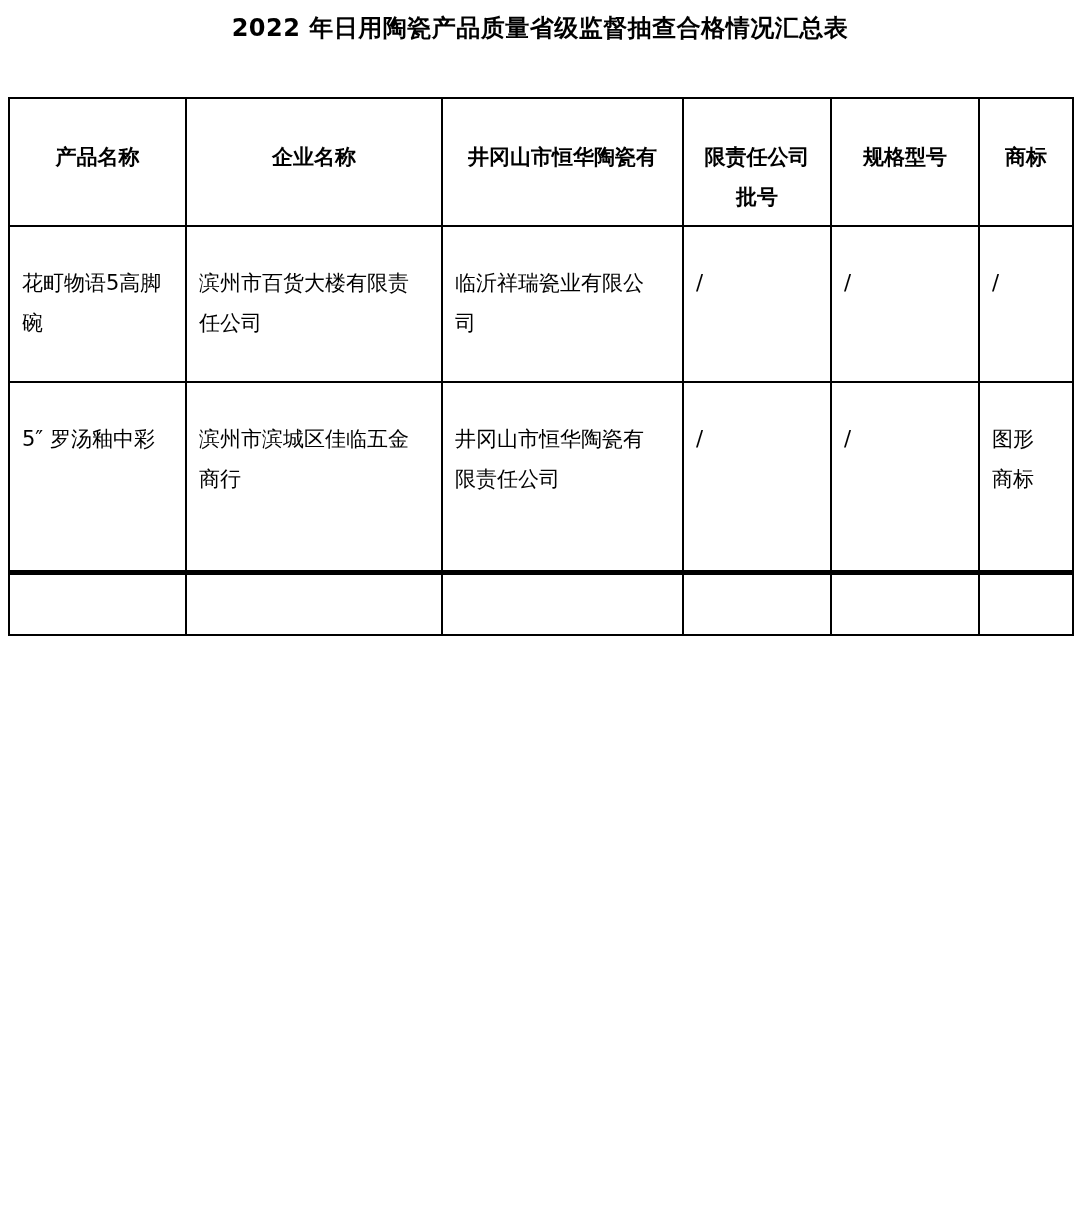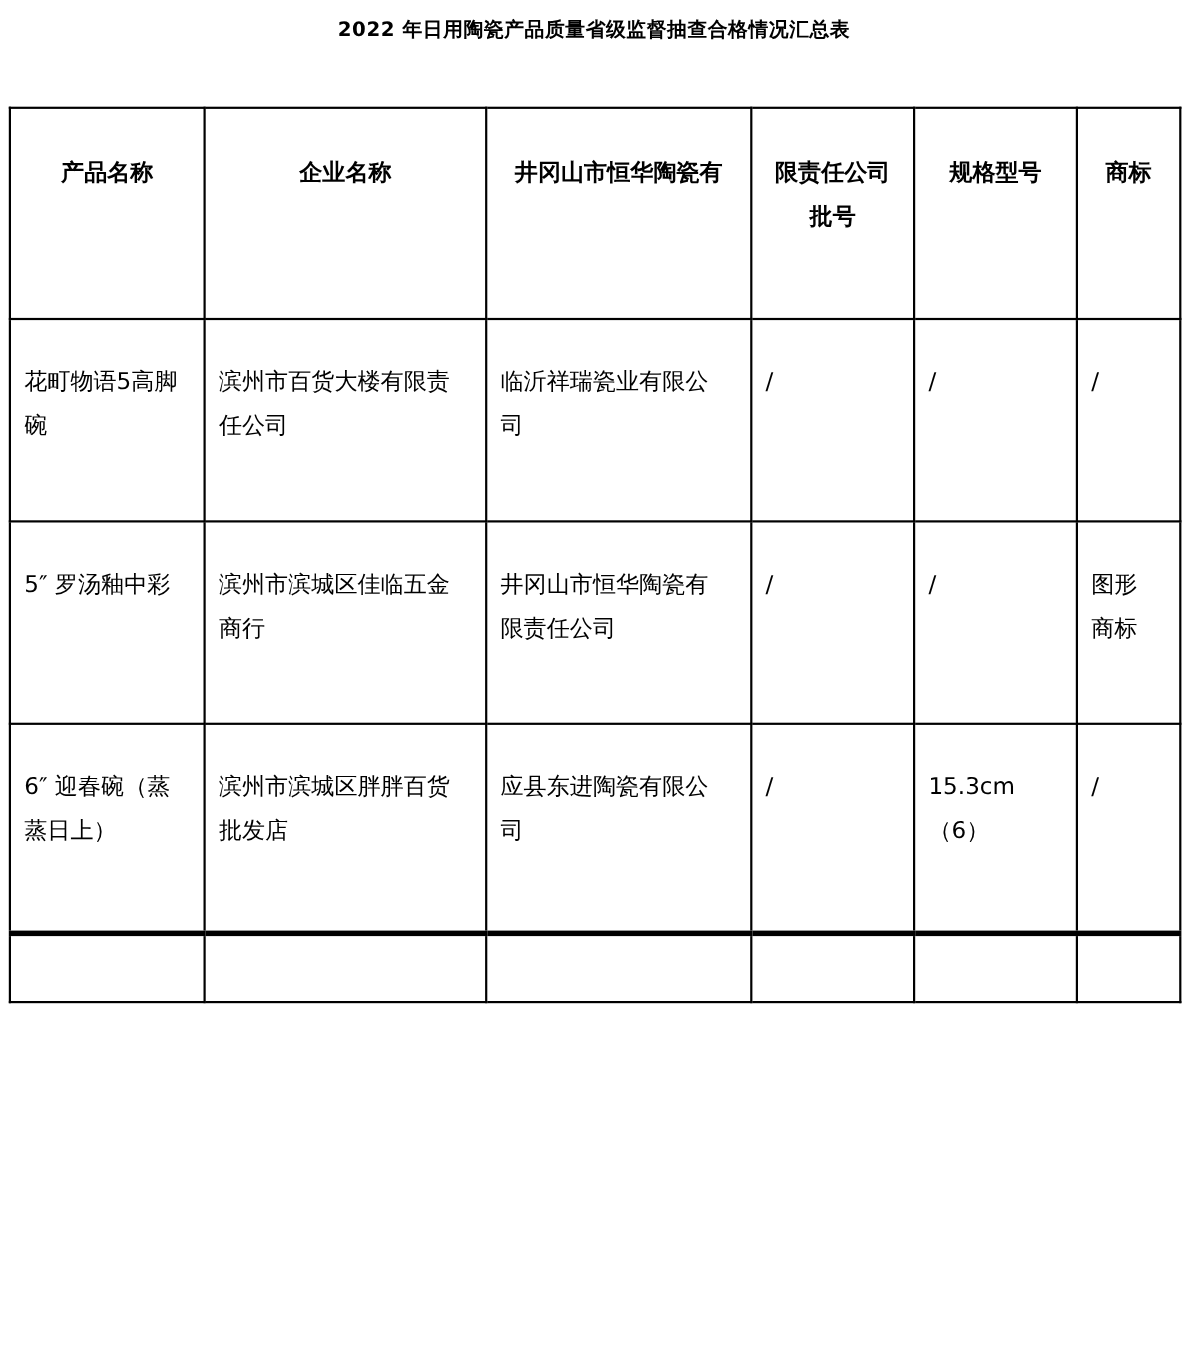--- a/index.html
+++ b/index.html
@@ -8,21 +8,21 @@
     width: 1080px; height: 1228px;
     overflow: hidden;
     background: #ffffff;
     color: #000000;
     font-family: "DejaVu Sans", sans-serif;
   }
   .page-title {
     margin-top: 14px;
     text-align: center;
     font-weight: bold;
-    font-size: 18px;
+    font-size: 24px;
     line-height: 28px;
     letter-spacing: 0.5px;
   }
   table.doc-table {
     border-collapse: collapse;
     table-layout: fixed;
     margin-left: 8px;
     margin-top: 55px;
     width: 1064px;
   }
@@ -33,27 +33,27 @@
   table.doc-table col.c4 { width: 148px; }
   table.doc-table col.c5 { width: 94px; }
   table.doc-table th, table.doc-table td {
     border: 2px solid #000000;
     vertical-align: top;
     white-space: pre-line;
     font-size: 21px;
     line-height: 40px;
     overflow: hidden;
   }
-  table.doc-table thead tr { height: 192px; }
+  table.doc-table thead tr { height: 128px; }
   table.doc-table th {
     font-weight: bold;
     text-align: center;
     padding: 38px 4px 0 4px;
   }
-  table.doc-table tbody tr { height: 184px; }
+  table.doc-table tbody tr { height: 156px; }
   table.doc-table tbody tr:last-child { height: 190px; }
   table.doc-table td {
     text-align: left;
     padding: 36px 12px 0 12px;
   }
   table.doc-table tbody tr:last-child td { border-bottom-width: 5px; }
   table.frag-table {
     border-collapse: collapse;
     table-layout: fixed;
     margin-left: 8px;
@@ -112,31 +112,20 @@
         <td>5″ 罗汤釉中彩</td>
         <td>滨州市滨城区佳临五金
 商行</td>
         <td>井冈山市恒华陶瓷有
 限责任公司</td>
         <td>/</td>
         <td>/</td>
         <td>图形
 商标</td>
       </tr>
-      <tr>
-        <td>6″ 迎春碗（蒸
-蒸日上）</td>
-        <td>滨州市滨城区胖胖百货
-批发店</td>
-        <td>应县东进陶瓷有限公
-司</td>
-        <td>/</td>
-        <td>15.3cm（6）</td>
-        <td>/</td>
-      </tr>
     </tbody>
 </table>
 
 <table class="frag-table">
   <colgroup>
     <col class="c0">
       <col class="c1">
       <col class="c2">
       <col class="c3">
       <col class="c4">

